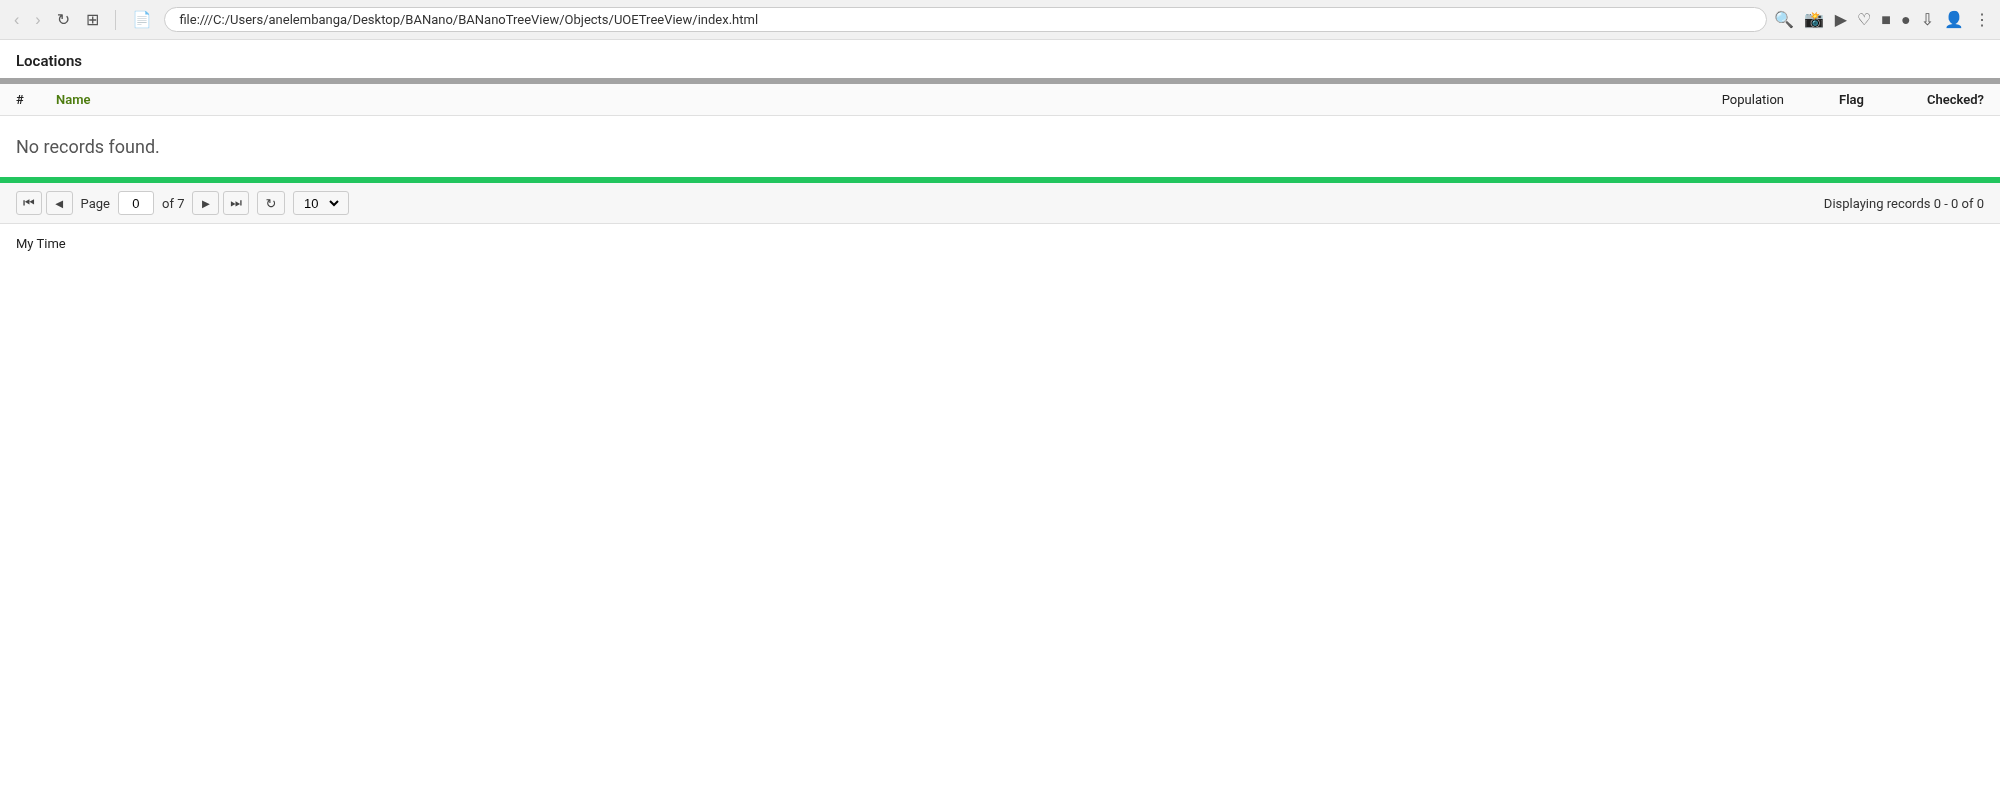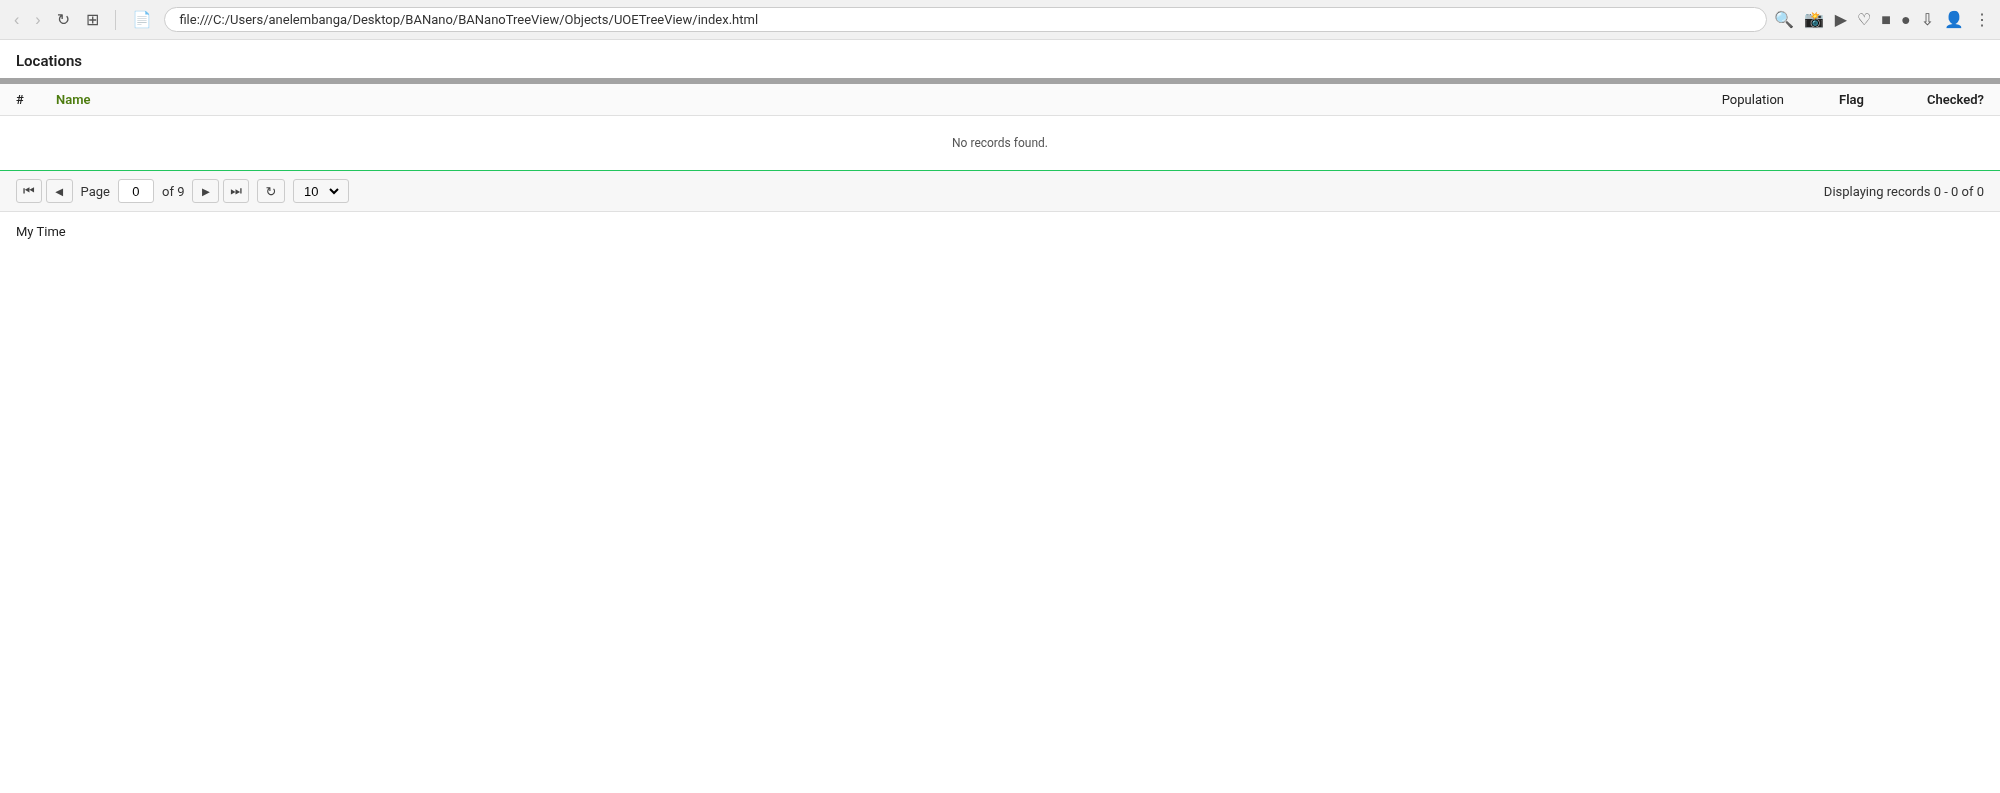--- a/index.html
+++ b/index.html
@@ -139,24 +139,24 @@
       width: 100px;
       text-align: right;
       font-weight: 600;
       color: #222;
       font-size: 13px;
     }
 
     
     .no-records-row {
       padding: 20px 16px;
-      text-align: center;
+      text-align: left;
       color: #555;
-      font-size: 12px;
-      border-bottom: 1px solid #22c55e;
+      font-size: 18px;
+      border-bottom: 6px solid #22c55e;
     }
 
     
     .pagination-bar {
       display: flex;
       align-items: center;
       padding: 8px 16px;
       background: #f7f7f7;
       border-bottom: 1px solid #e0e0e0;
       gap: 4px;
@@ -292,21 +292,21 @@
 
   <div class="no-records-row">
     <span>No records found.</span>
   </div>
 
   <div class="pagination-bar">
     <button class="pagination-btn" title="First page">⏮</button>
     <button class="pagination-btn" title="Previous page">◄</button>
     <span class="pagination-label">Page</span>
     <input class="pagination-input" type="text" value="0" style="">
-    <span class="pagination-of">of 9</span>
+    <span class="pagination-of">of 7</span>
     <button class="pagination-btn" title="Next page">►</button>
     <button class="pagination-btn" title="Last page">⏭</button>
     <button class="pagination-refresh-btn" title="Refresh">↻</button>
     <div class="per-page-select">
       <select>
         <option value="10">10</option>
         <option value="25">25</option>
         <option value="50">50</option>
         <option value="100">100</option>
       </select>

